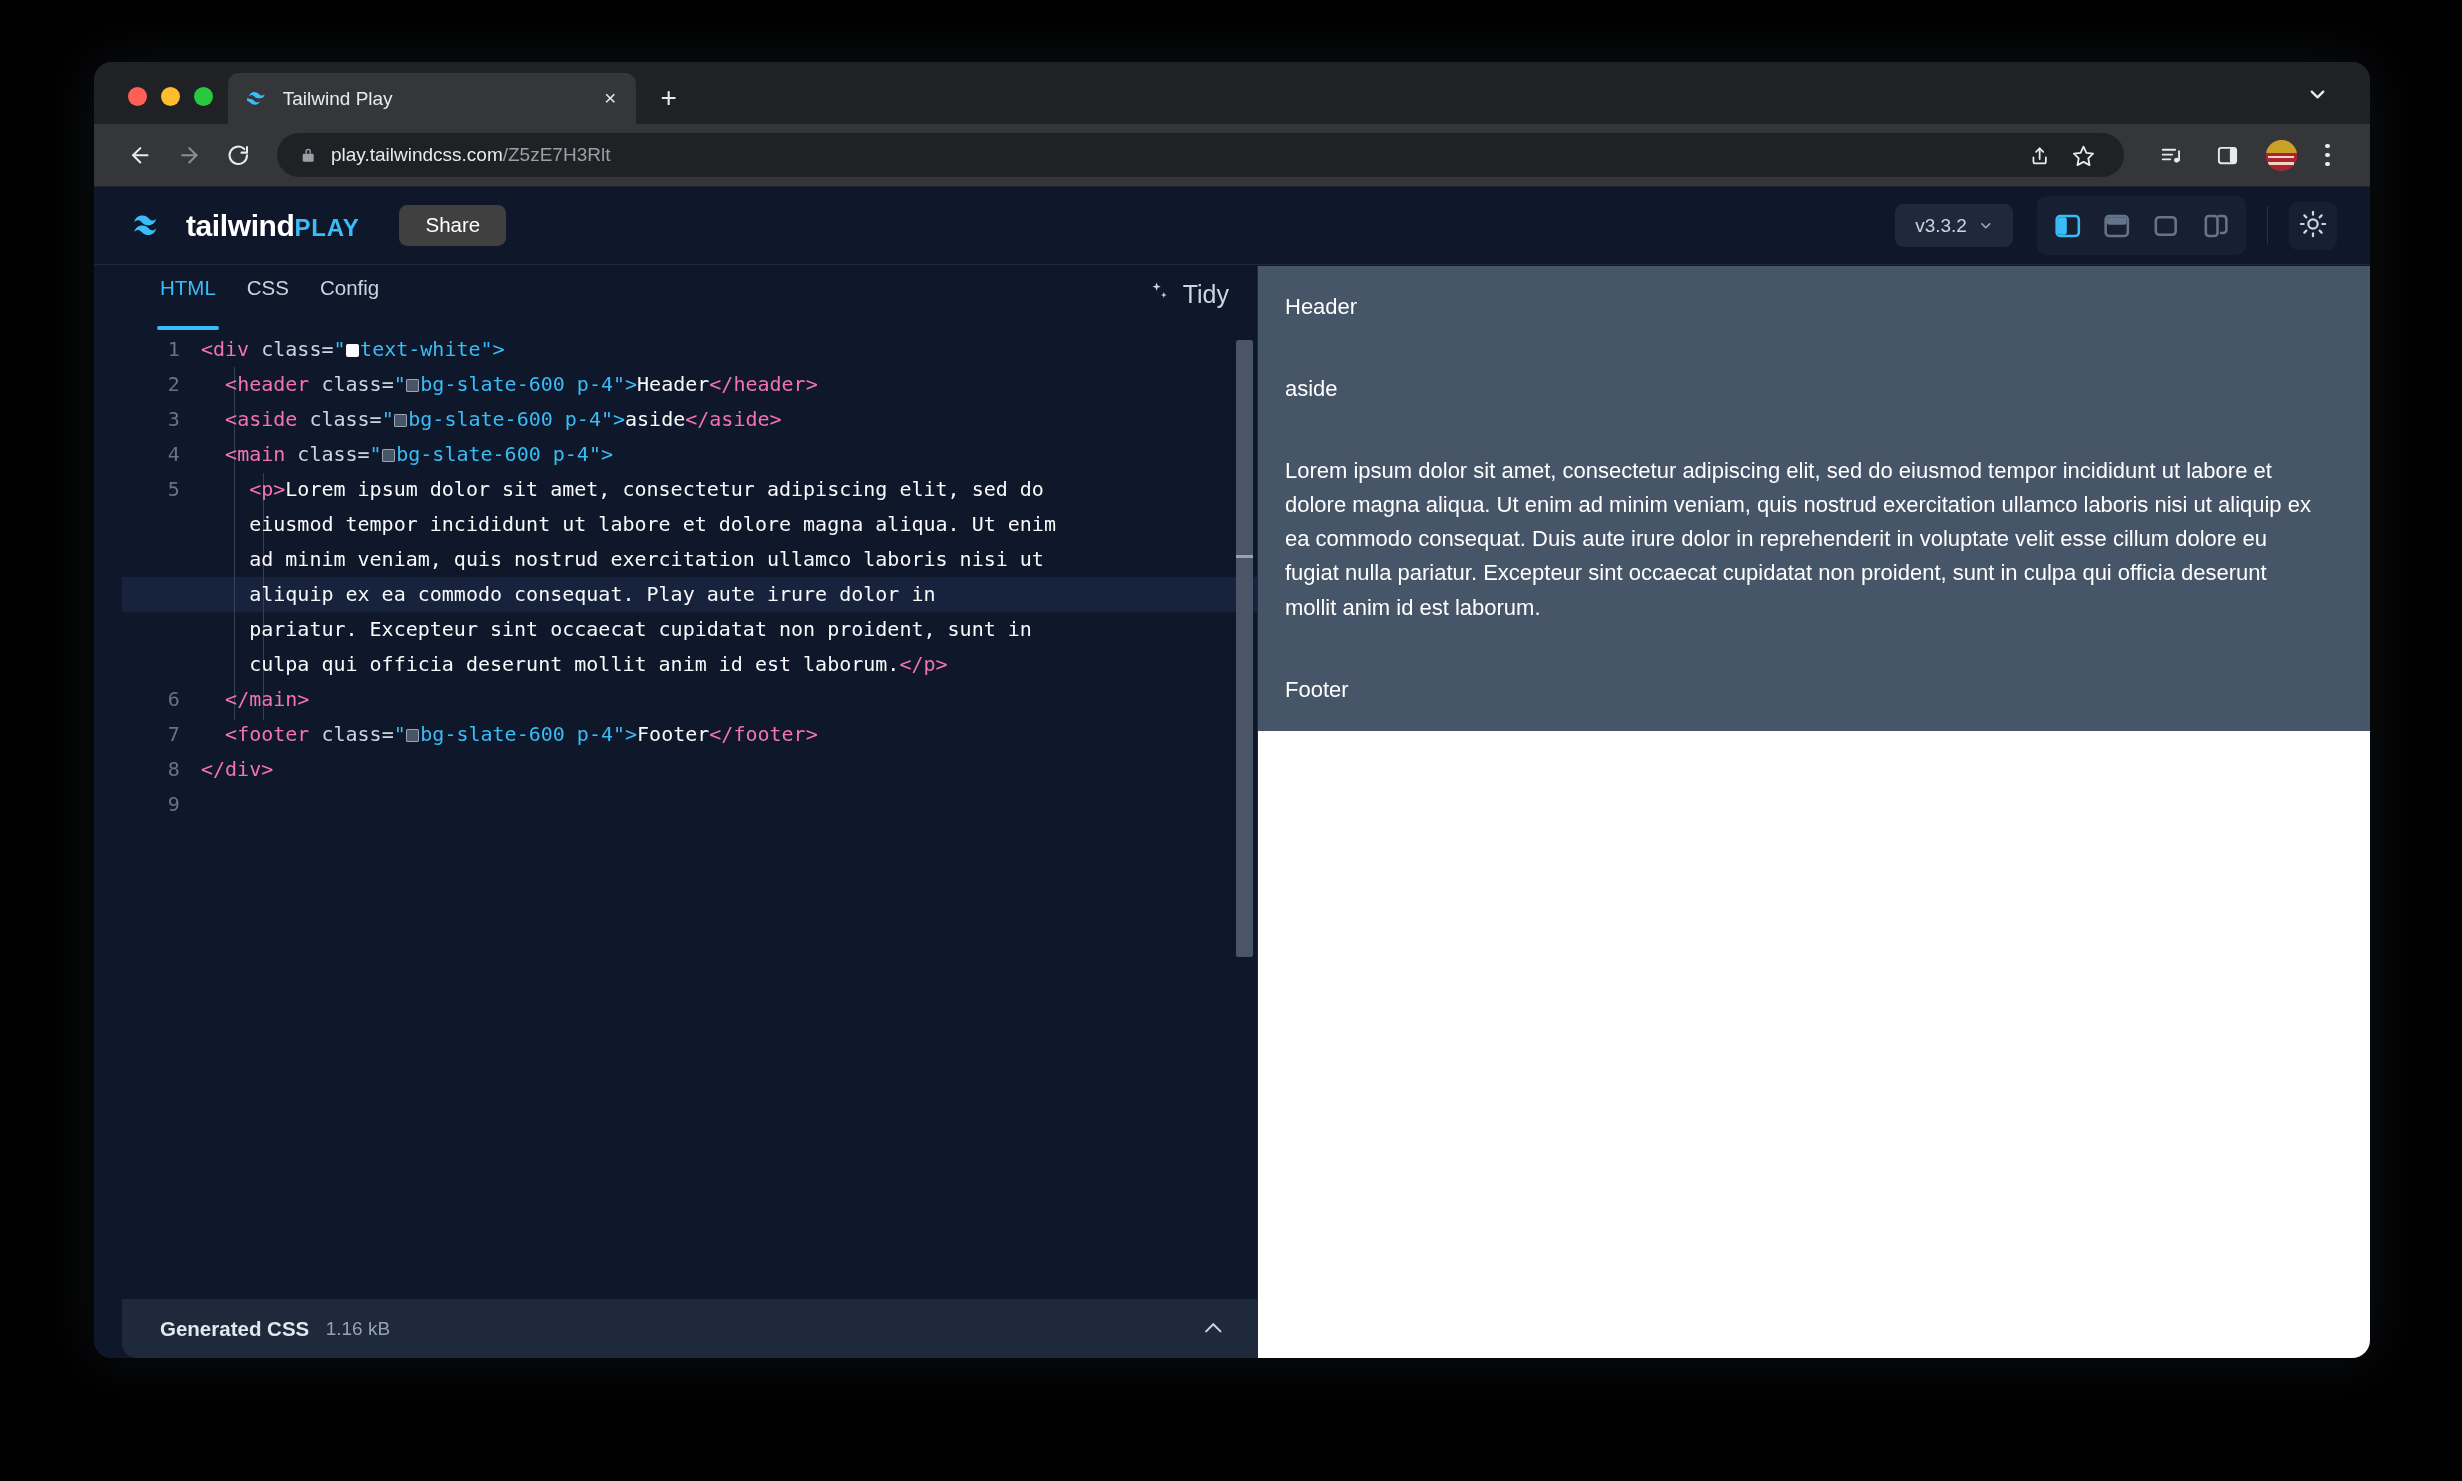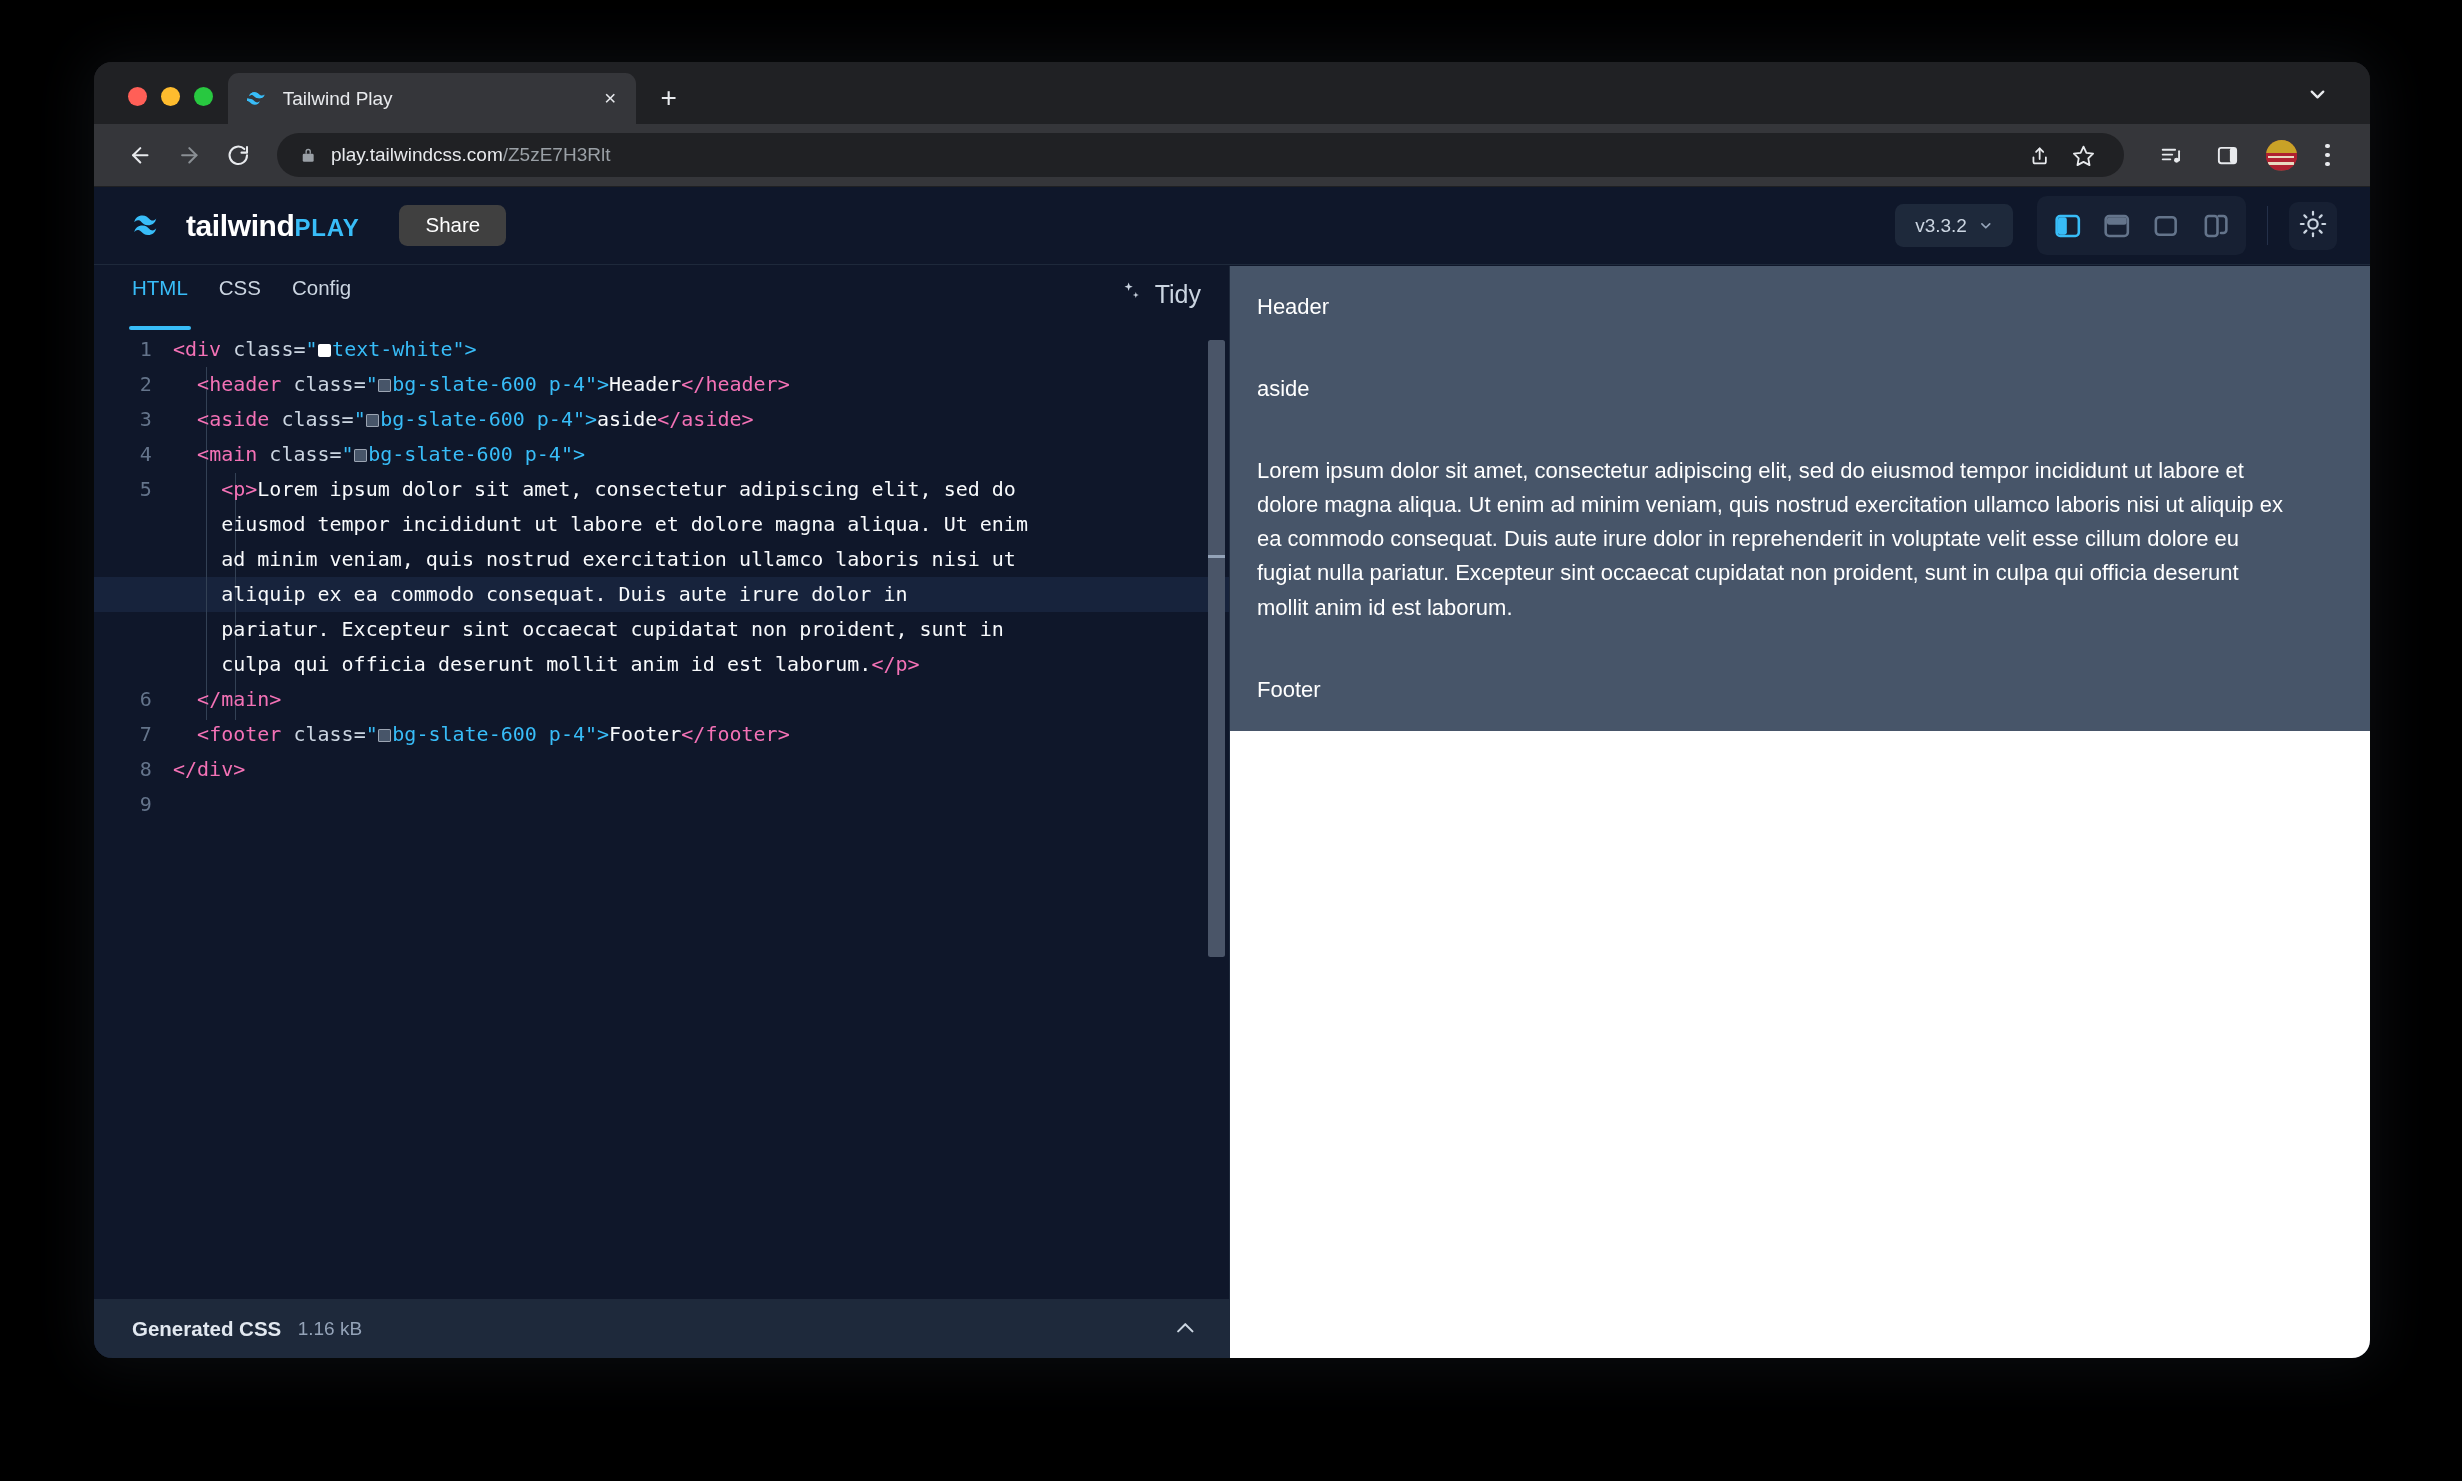--- a/index.html
+++ b/index.html
@@ -156,20 +156,21 @@
   #theme-button {
     width: 48px; height: 48px; border-radius: 9px;
     background: #172033;
     display: flex; align-items: center; justify-content: center;
   }
 
   
   #split {
     position: absolute; left: 0; right: 0; top: 79px; bottom: 0;
     display: flex;
+    padding-left: 28px;
   }
   #editor-pane {
     width: 1136px; flex: 0 0 auto;
     position: relative;
     background: #0f172a;
     border-right: 0.8px solid #1e293b;
     display: flex; flex-direction: column;
   }
 
   
@@ -505,21 +506,21 @@
             <div class="code-line">
               <span class="ln"></span>
               <span class="code-text">    <span class="t-text">eiusmod tempor incididunt ut labore et dolore magna aliqua. Ut enim</span></span>
             </div>
             <div class="code-line">
               <span class="ln"></span>
               <span class="code-text">    <span class="t-text">ad minim veniam, quis nostrud exercitation ullamco laboris nisi ut</span></span>
             </div>
             <div class="code-line active-line">
               <span class="ln"></span>
-              <span class="code-text">    <span class="t-text">aliquip ex ea commodo consequat. Duis aute irure dolor in</span></span>
+              <span class="code-text">    <span class="t-text">aliquip ex ea commodo consequat. Play aute irure dolor in</span></span>
             </div>
             <div class="code-line">
               <span class="ln"></span>
               <span class="code-text">    <span class="t-text">pariatur. Excepteur sint occaecat cupidatat non proident, sunt in</span></span>
             </div>
             <div class="code-line">
               <span class="ln"></span>
               <span class="code-text">    <span class="t-text">culpa qui officia deserunt mollit anim id est laborum.</span><span class="t-tag">&lt;/p&gt;</span></span>
             </div>
 

